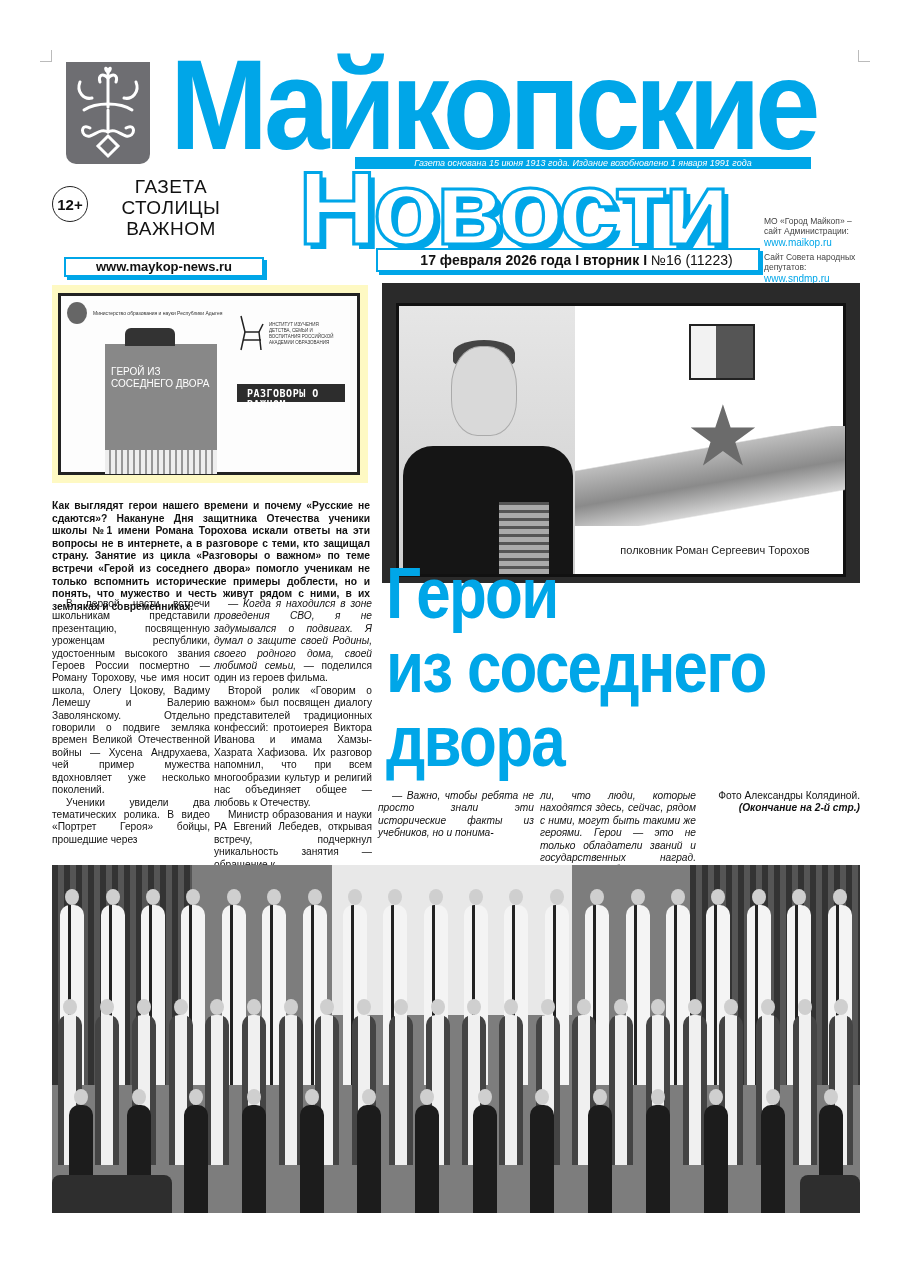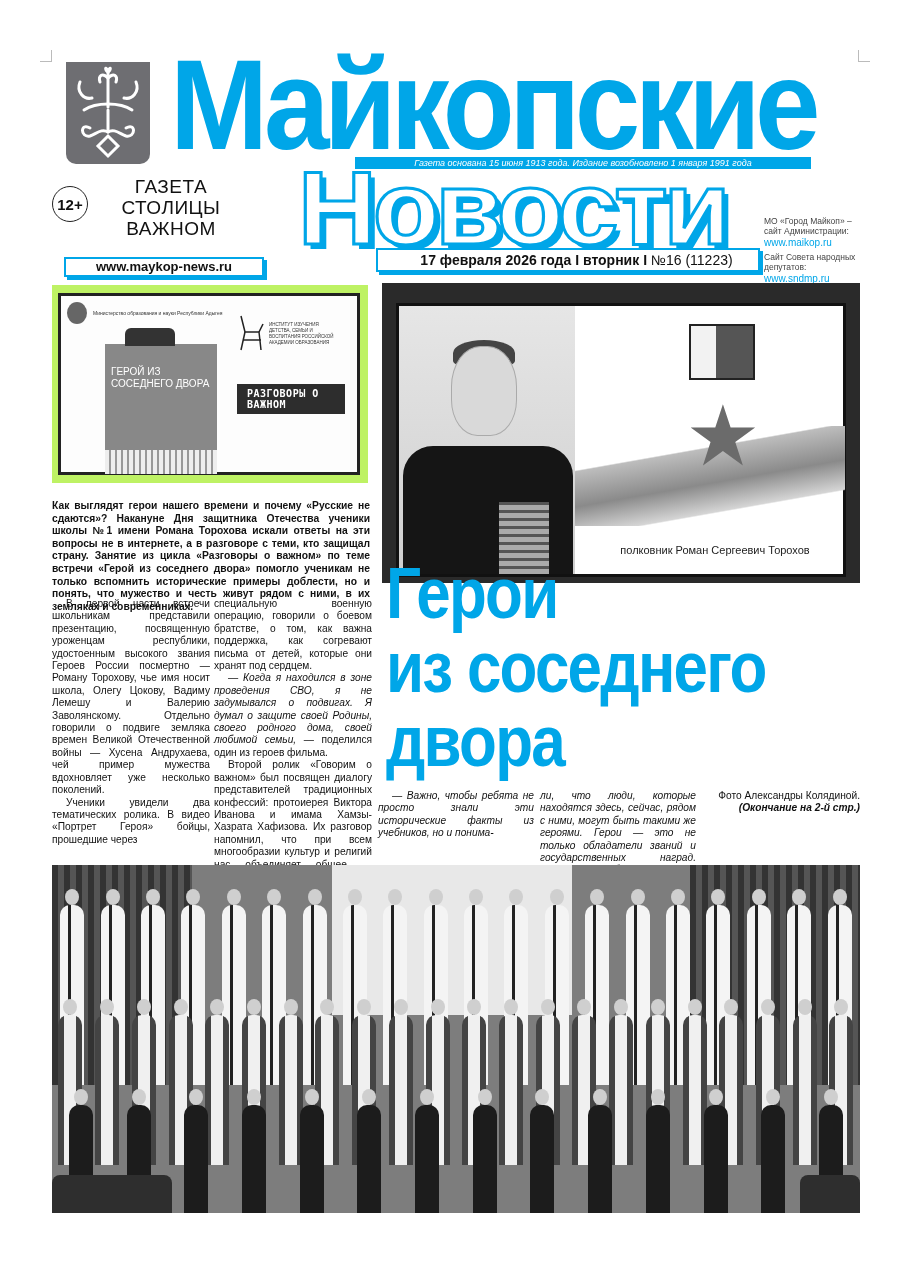--- a/index.html
+++ b/index.html
@@ -29,33 +29,33 @@
                   transform: scaleX(1.05); transform-origin: left top; white-space: nowrap; }
   .date-box { position: absolute; left: 376px; top: 248px; width: 384px; height: 24px; border: 2px solid #00a6e8; box-shadow: 3px 3px 0 #00a6e8;
               font: bold 14px/20px "Liberation Sans", sans-serif; text-align: center; white-space: nowrap; color:#111;padding-left:17px; }
   .date-box .num { font-weight: normal; }
 
   .side-info { position: absolute; left: 764px; top: 172px; width: 100px; font: 8.5px/10px "Liberation Sans", sans-serif; color: #444; margin-top: 44px; }
   .side-info .link { color: #00a6e8; font-size: 10px; line-height: 12px; display:block; margin: 1px 0 3px 0; }
 
   
   .photo { position: absolute; overflow: hidden; background: #777; }
-  .photo-slide { left: 52px; top: 285px; width: 316px; height: 198px; background: #bef264; padding-left: 7px; }
+  .photo-slide { left: 52px; top: 285px; width: 316px; height: 198px; background: #fef9c3; padding-left: 7px; }
   .photo-hero { left: 382px; top: 283px; width: 478px; height: 300px; background: #2a2a2a; }
   .photo-group { left: 52px; top: 865px; width: 808px; height: 348px; background: #7d7d7d; }
 
   
   .screen { position: absolute; left: 6px; top: 8px; width: 302px; height: 182px; background: #fdfdfd; border: 3px solid #222; }
   .ministry-text { position: absolute; left: 32px; top: 14px; font: 5px "Liberation Sans", sans-serif; color:#333; white-space:nowrap; }
   .ministry-logo { position: absolute; left: 6px; top: 6px; width: 20px; height: 22px; border-radius: 50%; background: #666; }
   .poster { position: absolute; left: 44px; top: 48px; width: 112px; height: 130px; background: #888; }
   .poster-title { position: absolute; left: 6px; top: 22px; width: 104px; color: #fff; font: 10px/12px "Liberation Sans", sans-serif; }
   .poster-top { position:absolute; left:20px; top:-16px; width:50px; height:18px; background:#333; border-radius: 6px 6px 0 0; }
   .poster-bottom { position:absolute; left:0; bottom:0; width:112px; height:24px; background: repeating-linear-gradient(90deg,#eee 0 4px,#999 4px 6px); }
-  .razgovory { position: absolute; left: 176px; top: 88px; width: 108px; height: 30px; background: #2d2d2d; color: #fff;
+  .razgovory { position: absolute; left: 176px; top: 88px; width: 108px; height: 18px; background: #2d2d2d; color: #fff;
                font: bold 10px/11px "DejaVu Sans Mono", monospace; padding: 4px 10px; letter-spacing: 0.5px; }
   .institute { position:absolute; left: 174px; top: 18px; width: 30px; height: 38px; }
   .institute-text { position:absolute; left: 208px; top: 26px; width: 70px; font: 4.5px/6px "Liberation Sans", sans-serif; color:#333; }
 
   
   .hero-screen { position: absolute; left: 14px; top: 20px; width: 450px; height: 274px; background: #fff; border: 3px solid #111; }
   .hero-portrait { position: absolute; left: 0; top: 0; width: 176px; height: 268px; background: linear-gradient(#e6e6e6, #cfcfcf); overflow:hidden; }
   .hero-head { position:absolute; left: 52px; top: 40px; width: 66px; height: 90px; border-radius: 45% 45% 40% 40%; background: #d9d9d9; border: 1px solid #aaa; }
   .hero-hair { position:absolute; left: 54px; top: 34px; width: 62px; height: 26px; border-radius: 50% 50% 20% 20%; background: #444; }
   .hero-uniform { position:absolute; left: 4px; top: 140px; width: 170px; height: 130px; background: #151515; border-radius: 30px 30px 0 0; }
@@ -198,21 +198,20 @@
 </h1>
 
 <p class="lead">Как выглядят герои нашего времени и почему «Русские не сдаются»? Накануне Дня защитника Отечества ученики школы №1 имени Романа Торохова искали ответы на эти вопросы не в интернете, а в разговоре с теми, кто защищал страну. Занятие из цикла «Разговоры о важном» по теме встречи «Герой из соседнего двора» помогло ученикам не только вспомнить исторические примеры доблести, но и понять, что мужество и честь живут рядом с ними, в их земляках и современниках.</p>
 
 <div class="col col1">
   <p>В первой части встречи школьникам представили презентацию, посвященную уроженцам республики, удостоенным высокого звания Героев России посмертно — Роману Торохову, чье имя носит школа, Олегу Цокову, Вадиму Лемешу и Валерию Заволянскому. Отдельно говорили о подвиге земляка времен Великой Отечественной войны — Хусена Андрухаева, чей пример мужества вдохновляет уже несколько поколений.</p>
   <p>Ученики увидели два тематических ролика. В видео «Портрет Героя» бойцы, прошедшие через</p>
 </div>
 
 <div class="col col2">
-  <p class="noindent">специальную военную операцию, говорили о боевом братстве, о том, как важна поддержка, как согревают письма от детей, которые они хранят под сердцем.</p>
   <p><i>— Когда я находился в зоне проведения СВО, я не задумывался о подвигах. Я думал о защите своей Родины, своего родного дома, своей любимой семьи,</i><span> — поделился один из героев фильма.</span></p>
   <p>Второй ролик «Говорим о важном» был посвящен диалогу представителей традиционных конфессий: протоиерея Виктора Иванова и имама Хамзы-Хазрата Хафизова. Их разговор напомнил, что при всем многообразии культур и религий нас объединяет общее — любовь к Отечеству.</p>
   <p>Министр образования и науки РА Евгений Лебедев, открывая встречу, подчеркнул уникальность занятия — обращение к</p>
 </div>
 
 <div class="col col3">
   <p><i>— Важно, чтобы ребята не просто знали эти исторические факты из учебников, но и понима-</i></p>
 </div>
 
 <div class="col col4">

